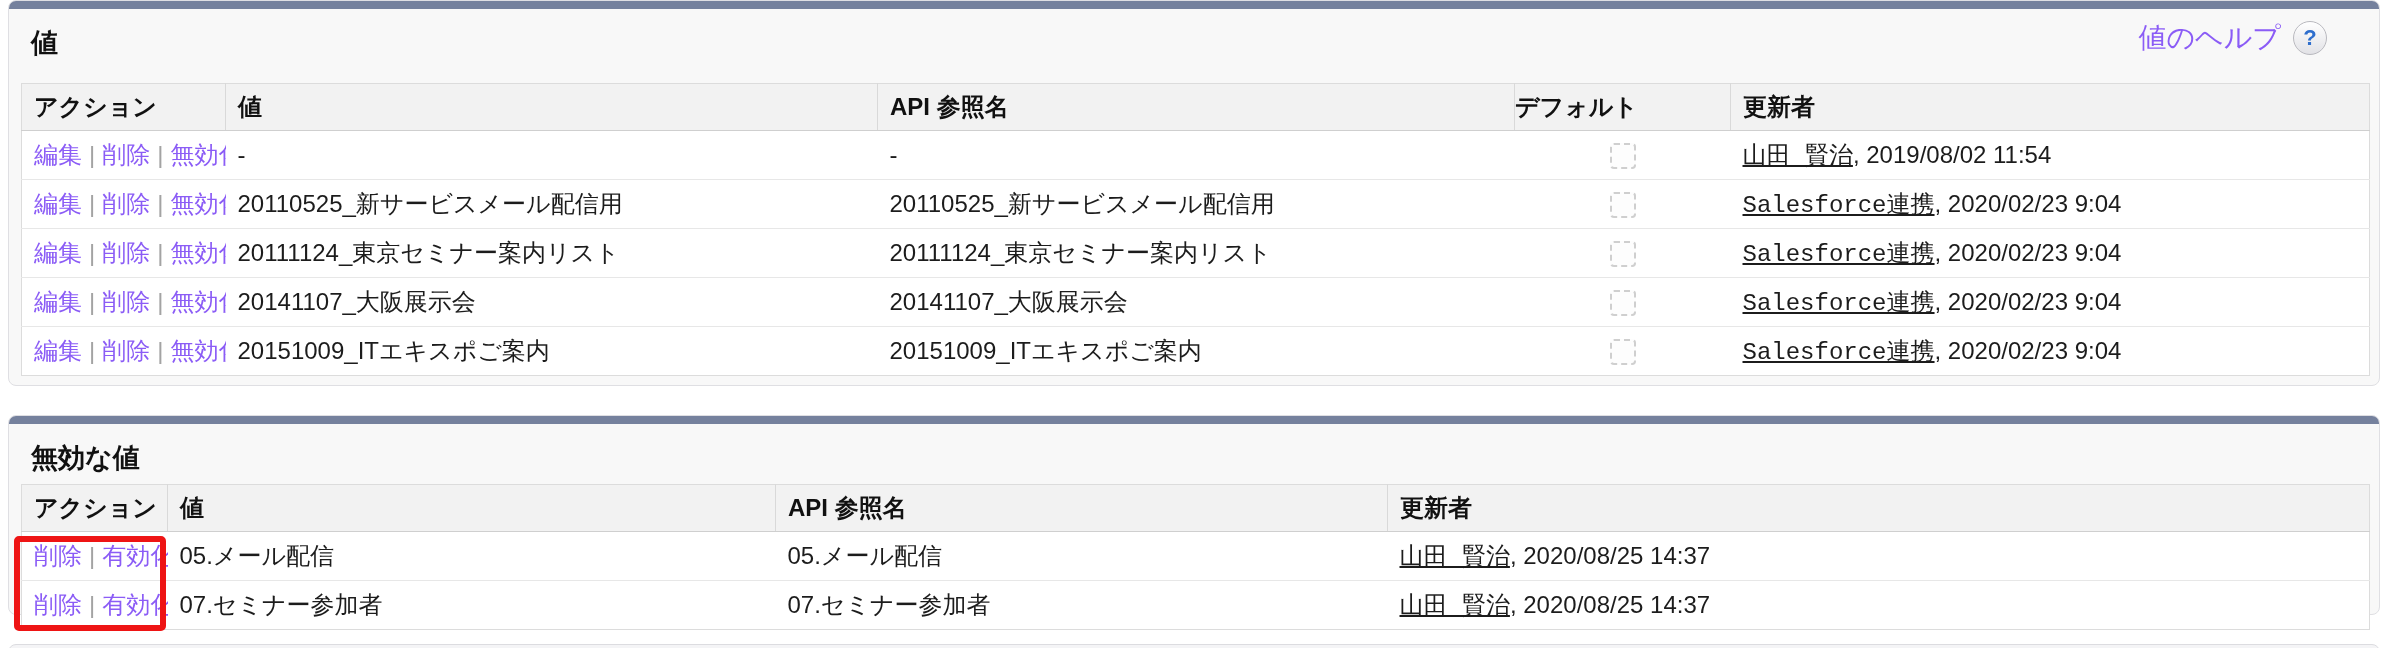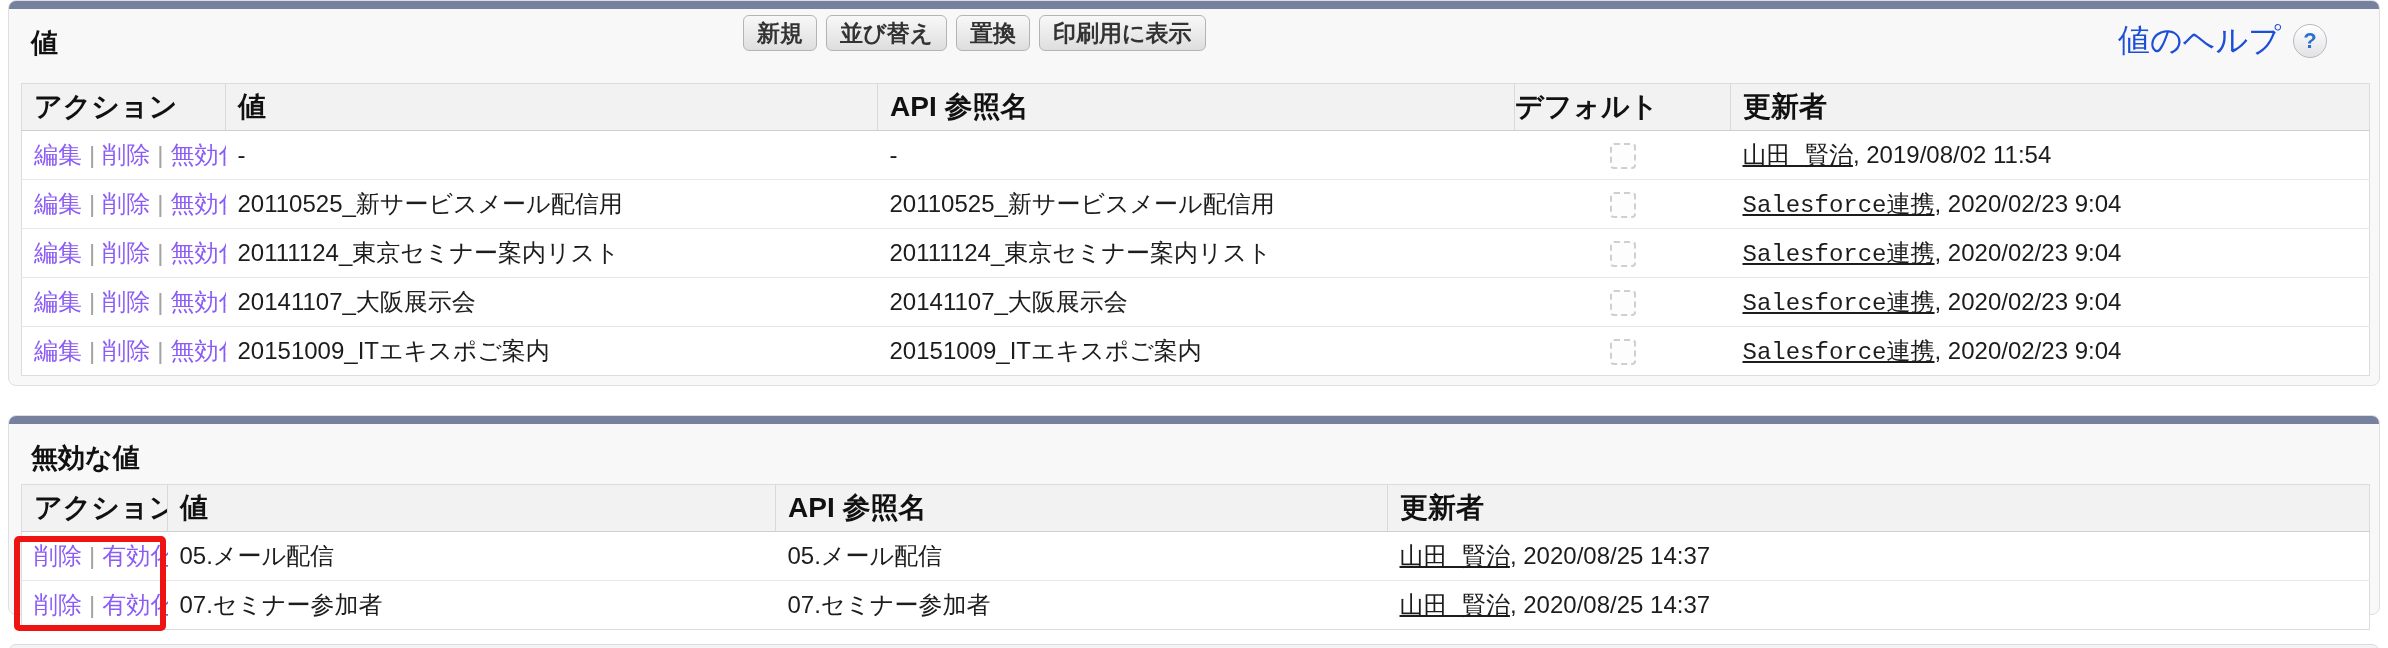--- a/index.html
+++ b/index.html
@@ -16,31 +16,31 @@
   .section-title{position:absolute;left:22px;top:24px;font-size:27px;font-weight:bold;color:#111;}
 
   
   .btn-row{position:absolute;left:734px;top:14px;display:flex;gap:9px;}
   .btn{height:36px;line-height:34px;padding:0 13px;font-size:23px;font-weight:bold;color:#333;
        background:linear-gradient(#f8f8f8,#dedede);border:1px solid #b4b4b4;border-radius:6px;
        box-sizing:border-box;cursor:pointer;white-space:nowrap;}
 
   
   .help{position:absolute;right:52px;top:18px;display:flex;align-items:center;gap:12px;}
-  .help-link{color:#1d4ed8;font-size:32px;text-decoration:none;cursor:pointer;}
+  .help-link{color:#8b5cf6;font-size:28px;text-decoration:none;cursor:pointer;}
   .help-icon{width:34px;height:34px;border-radius:50%;background:linear-gradient(#ffffff,#e2e2e6);
              border:1px solid #b9b9bf;color:#2e6ecd;font-weight:bold;font-size:22px;
              display:flex;align-items:center;justify-content:center;cursor:pointer;box-sizing:border-box;}
 
   
   table{position:absolute;left:12px;width:2348px;border-collapse:collapse;background:#fff;
         border:1px solid #dcdcdc;table-layout:fixed;}
   #values-table{top:82px;}
   #inactive-table{top:68px;}
-  th{background:#f2f2f2;font-size:28px;font-weight:bold;color:#111;text-align:left;
+  th{background:#f2f2f2;font-size:24px;font-weight:bold;color:#111;text-align:left;
      height:46px;padding:0 0 0 12px;border-right:1px solid #d9d9d9;border-bottom:1px solid #cfcfcf;
      white-space:nowrap;overflow:hidden;}
   th:last-child{border-right:none;}
   th.center{text-align:left;padding:0;}
   td{font-size:24px;height:48px;padding:0 0 0 12px;border-bottom:1px solid #e7e7e7;
      background:#fff;white-space:nowrap;overflow:hidden;vertical-align:middle;}
   tr:last-child td{border-bottom:none;}
   td.center{text-align:center;padding:0;}
   .alink{color:#8b5cf6;text-decoration:none;cursor:pointer;}
   .sep{color:#a3a3a3;padding:0 7px;}
@@ -59,26 +59,20 @@
 </style>
 </head>
 <body>
 
 <div class="canvas">
 
   <div class="section" id="section-values">
     <div class="section-topbar"></div>
     <div class="section-title">値</div>
 
-    <div class="btn-row">
-      <button class="btn">新規</button>
-      <button class="btn">並び替え</button>
-      <button class="btn">置換</button>
-      <button class="btn">印刷用に表示</button>
-    </div>
 
     <div class="help">
       <a class="help-link">値のヘルプ</a>
       <span class="help-icon">?</span>
     </div>
 
     <table id="values-table">
       <colgroup>
         <col style="width:204px">
           <col style="width:652px">

